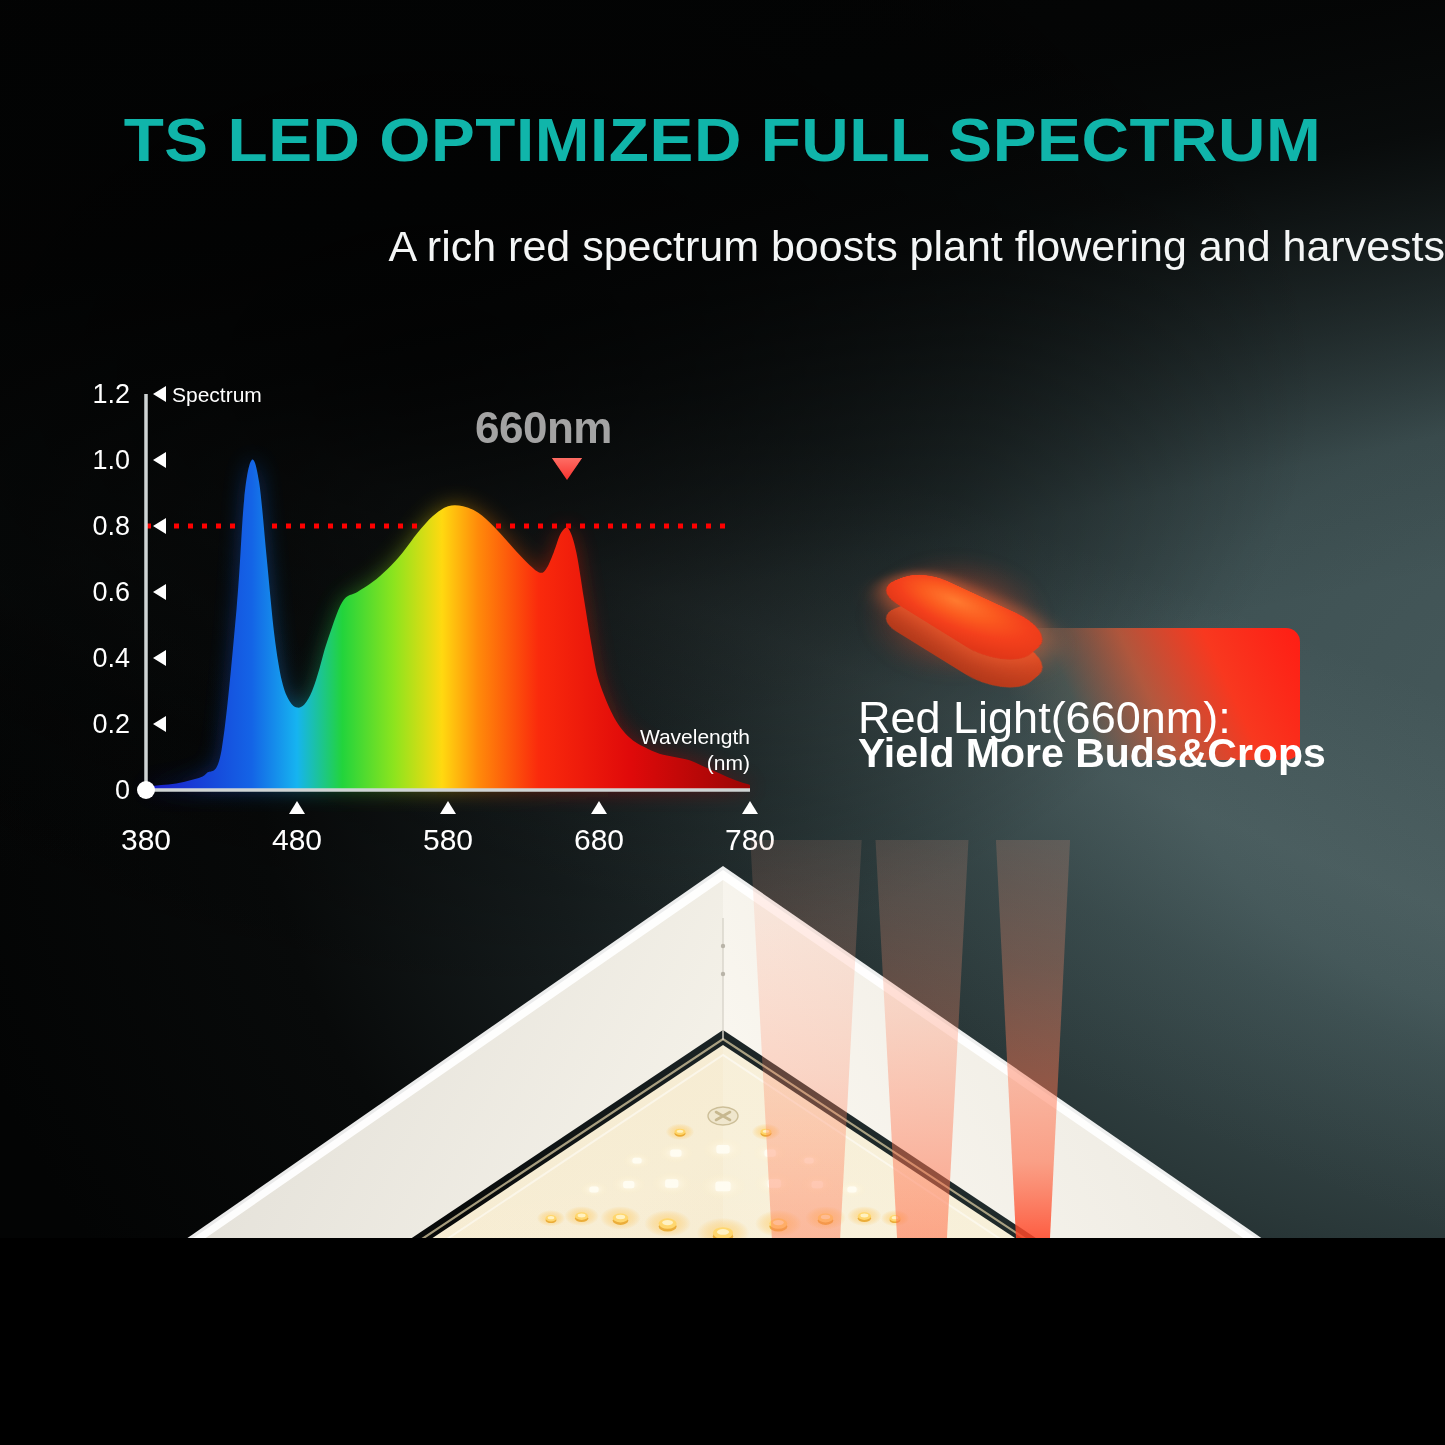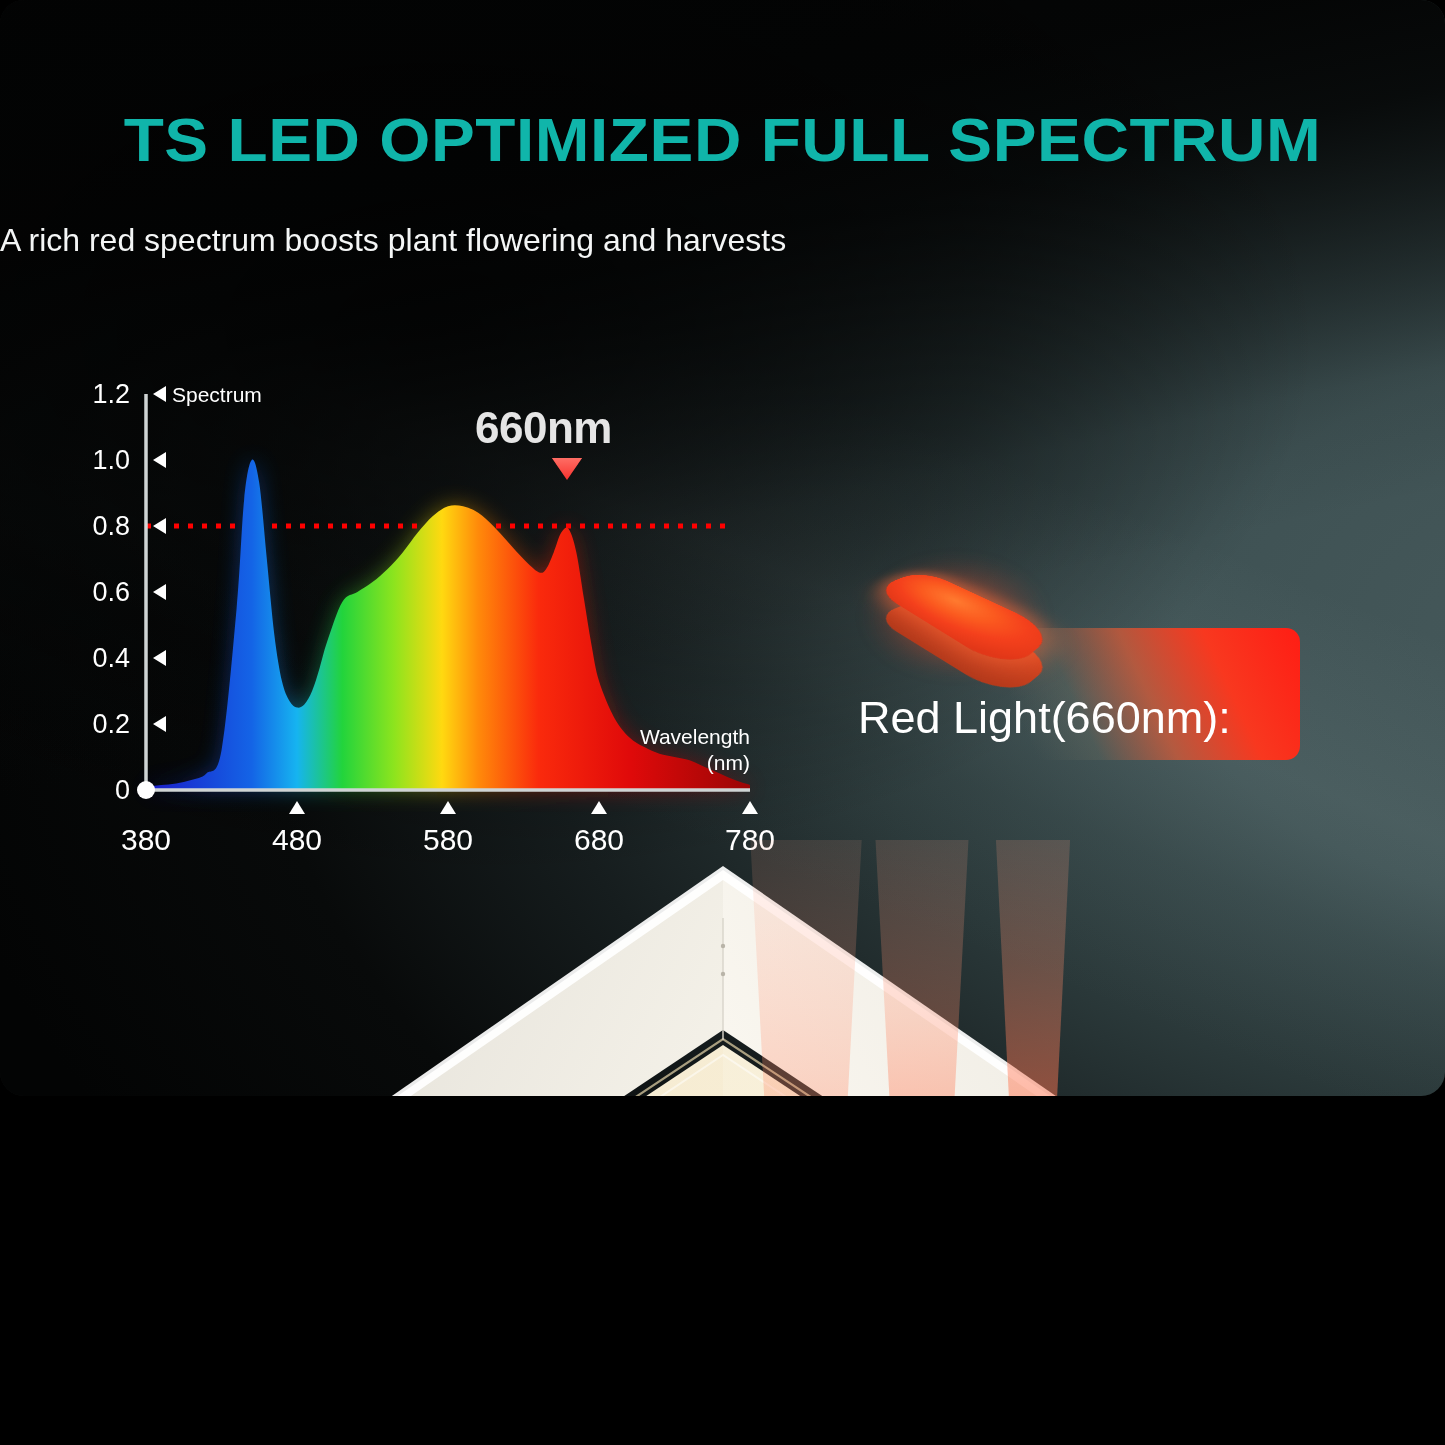--- a/index.html
+++ b/index.html
@@ -3,25 +3,24 @@
 <meta charset="utf-8">
 <style>
   html, body {
     margin: 0;
     padding: 0;
     background: #000;
   }
   #stage {
     position: relative;
     width: 1445px;
-    height: 1096px;
+    height: 1238px;
     overflow: hidden;
     font-family: "Liberation Sans", sans-serif;
     background: #0a0c0c;
-    border-radius: 24px;
   }
 
   
   .bg-base {
     position: absolute; inset: 0;
     background:
       radial-gradient(118% 96% at 112% 58%, #46595b 0%, #3f5254 26%, #2a3839 46%, #161d1e 64%, #080a0a 80%, #030404 100%);
   }
   .bg-dark-top {
     position: absolute; inset: 0;
@@ -44,22 +43,22 @@
     font-weight: 700;
     font-size: 62px;
     letter-spacing: 0.5px;
     color: #10b5aa;
     white-space: nowrap;
     transform: scaleX(1.06);
   }
   .subtitle {
     position: absolute;
     left: 0; right: 0; top: 222px;
-    text-align: left;
-    font-size: 32px;
+    text-align: right;
+    font-size: 43px;
     color: #f4f6f6;
     white-space: nowrap;
   }
 
   
   #chart {
     position: absolute;
     left: 78px;
     top: 380px;
     width: 700px;
@@ -74,21 +73,21 @@
   .ylab { font-size: 27px; text-anchor: end; }
   .xlab { font-size: 30px; text-anchor: middle; }
   .axname { font-size: 21px; }
 
   
   .nm-label {
     position: absolute;
     left: 475px; top: 403px;
     font-size: 44px;
     font-weight: 700;
-    color: #e5e5e5;
+    color: #a3a3a3;
     letter-spacing: -0.5px;
   }
   .nm-arrow {
     position: absolute;
     left: 552px; top: 458px;
     width: 0; height: 0;
     border-left: 15px solid transparent;
     border-right: 15px solid transparent;
     border-top: 22px solid #f8322e;
   }
@@ -242,20 +241,21 @@
   </div>
 
   <div class="nm-label">660nm</div>
   <div class="nm-arrow"></div>
 
   <div class="red-bar"></div>
   <div class="chip-glow"></div>
   <div class="chip-base"></div>
   <div class="chip-top"></div>
   <div class="rl-line1">Red Light(660nm):</div>
+  <div class="rl-line2">Yield More Buds&amp;Crops</div>
 
   <div id="panel">
     <svg width="1445" height="605" viewBox="0 0 1445 605">
       <defs>
         <linearGradient id="frameL" x1="0" y1="0" x2="1" y2="0.45">
           <stop offset="0" stop-color="#bfbdb8"></stop>
           <stop offset="0.45" stop-color="#e5e2da"></stop>
           <stop offset="1" stop-color="#f6f3ea"></stop>
         </linearGradient>
         <linearGradient id="frameR" x1="1" y1="0" x2="0" y2="0.45">

